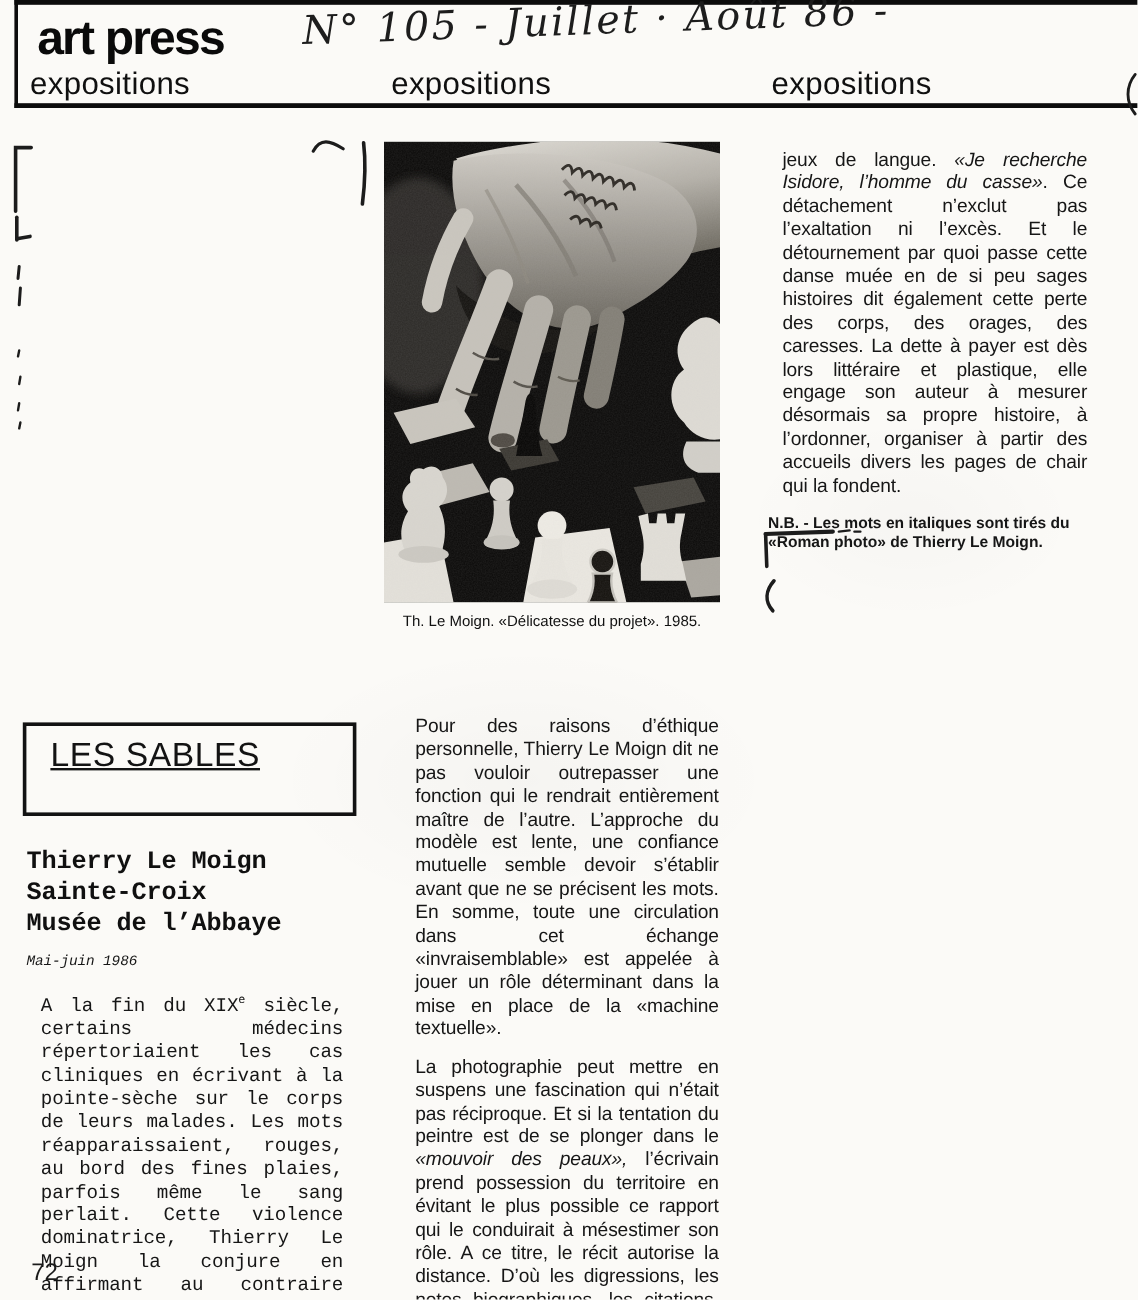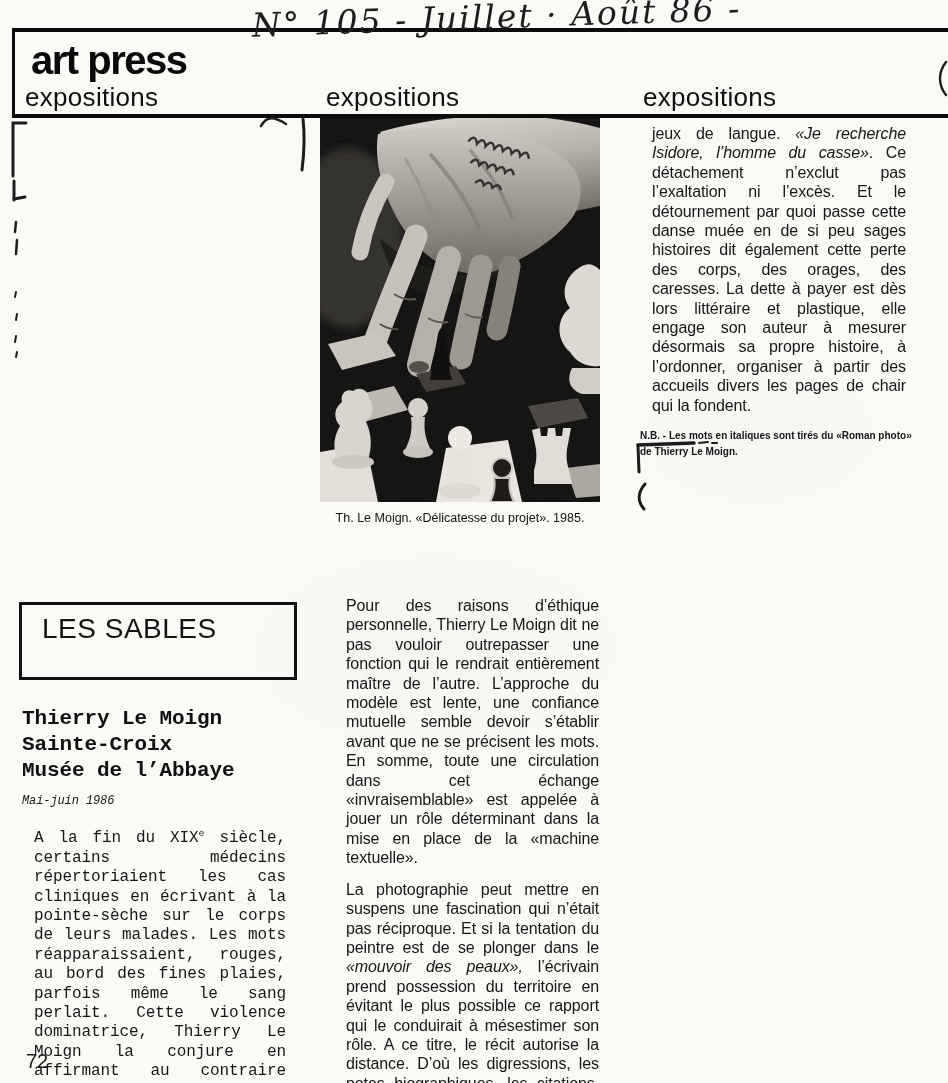--- a/index.html
+++ b/index.html
@@ -10,21 +10,21 @@
       radial-gradient(ellipse 200px 120px at 80% 40%, rgba(0,0,0,0.02), transparent 70%),
       #fbfaf7;
     font-family:"Liberation Sans", sans-serif;
     color:#141414;
     -webkit-font-smoothing:antialiased;
   }
   .abs{position:absolute;}
 
   
   .masthead{
-    left:12px;top:28px;right:0;height:82px;
+    left:12px;top:0;right:0;height:82px;
     border-top:4px solid #0c0c0c;
     border-bottom:4px solid #0c0c0c;
     border-left:3px solid #0c0c0c;
   }
   .logo{
     position:absolute;left:16px;top:6px;
     font-size:40px;font-weight:bold;letter-spacing:-1.5px;color:#0a0a0a;
   }
   .sections{position:absolute;left:0;right:0;top:50px;height:30px;}
   .section-label{
@@ -48,26 +48,26 @@
   
   .col{font-size:16px;line-height:19.4px;letter-spacing:-0.1px;color:#161616;}
   .col p{margin:12px;text-align:justify;}
   .right-col{left:640px;top:112px;width:278px;}
   .mid-col{left:334px;top:584px;width:277px;}
   .left-col-body{left:22px;top:706px;width:276px;font-family:Liberation Mono, monospace;}
   .i{font-style:italic;}
   .sup{vertical-align:super;font-size:0.62em;}
 
   .signature{margin-top:3px;text-align:right;font-weight:bold;font-size:17px;}
-  .nb-note{margin-top:13px;font-size:10px;line-height:16px;font-weight:bold;letter-spacing:0;text-align:left;}
+  .nb-note{margin-top:13px;font-size:13px;line-height:16px;font-weight:bold;letter-spacing:0;text-align:left;}
 
   
   .title-box{
     left:19px;top:602px;width:278px;height:78px;box-sizing:border-box;
-    border:3px solid #121212;padding:8px 0 0 20px;
+    border:3px solid #121212;padding:8px 0 0 20px;text-decoration:underline;
   }
   .title-box .line{font-size:28px;line-height:31px;color:#131313;letter-spacing:0.5px;}
   .article-heading{margin:0 0 6px 0;}
   .article-heading .hline{font-size:21px;line-height:26px;font-weight:bold;color:#101010;}
   .date-line{font-style:italic;font-size:12px;line-height:22px;margin-bottom:2px;}
 
   .page-number{left:26px;top:1050px;font-size:20px;color:#1a1a1a;}
 
   .mark{pointer-events:none;}
 </style>

